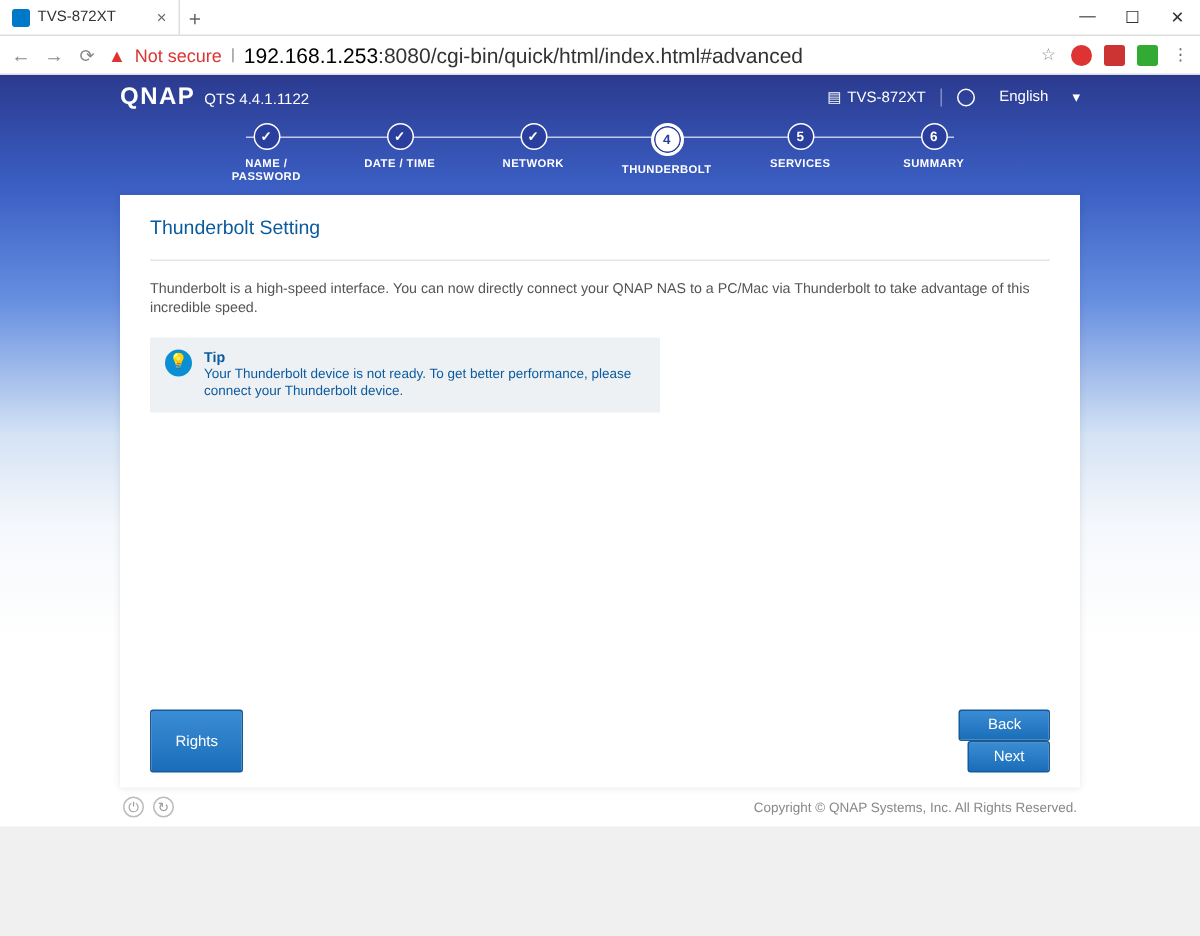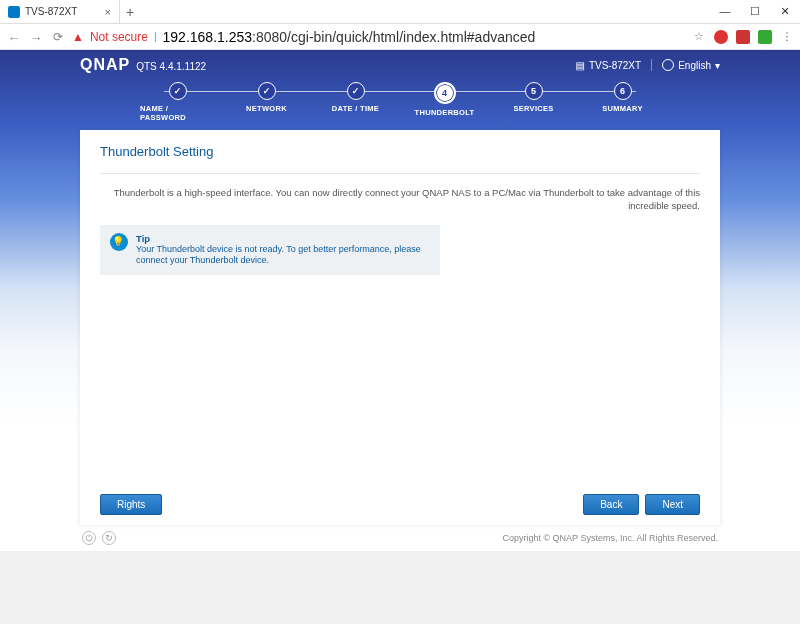--- a/index.html
+++ b/index.html
@@ -26,48 +26,48 @@
 .exticons span { width: 14px; height: 14px; display: inline-block; font-size: 11px; text-align: center; }
 
 
 .page { height: 501px; background: linear-gradient(180deg, #2b3a8f 0%, #3b5fc4 15%, #668fe0 30%, #d5e3f5 48%, #f5f8fc 60%, #ffffff 75%); position: relative; display:flex; flex-direction:column; align-items:center;}
 .header { width: 640px; margin-top: 6px; display: flex; align-items: center; color: #fff; }
 .logo { display: flex; align-items: baseline; gap: 6px; }
 .logo .brand { font-size: 16px; font-weight: bold; letter-spacing: 1px; }
 .logo .ver { font-size: 10px; }
 .header-right { margin-left: auto; display: flex; align-items: center; gap: 10px; font-size: 10px; }
 .device { display:flex; align-items:center; gap:4px;}
-.langsel { display:flex; align-items:center; gap:4px; border-left:1px solid rgba(255,255,255,0.4); padding-left:10px;}
+.langsel { display:flex; gap:16px; border-left:1px solid rgba(255,255,255,0.4); padding-left:10px;}
 .globe { width:12px; height:12px; border:1px solid #fff; border-radius:50%; display:inline-block; position:relative;}
 
 
 .stepper { width: 520px; margin-top: 8px; display: flex; align-items: flex-start; justify-content: space-between; position: relative; }
 .stepper::before { content:''; position:absolute; top:9px; left:24px; right:24px; height:1px; background: rgba(255,255,255,0.7); }
 .step { display:flex; flex-direction:column; align-items:center; width:75px; position:relative; z-index:1;}
 .step .circle { width:18px; height:18px; border-radius:50%; background:#2a3f9d; border:1.5px solid #fff; display:flex; align-items:center; justify-content:center; color:#fff; font-size:9px; font-weight:bold;}
 .step.done .circle::after { content:'✓'; }
 .step.current .circle { width:22px; height:22px; background:#fff; color:#2a3f9d; border:2px solid #fff; box-shadow:0 0 0 1px #2a3f9d inset;}
-.step .lbl { color:#fff; font-size:7.5px; font-weight:bold; margin-top:4px; line-height:1.2; letter-spacing:0.3px;}
+.step .lbl { color:#fff; font-size:7.5px; font-weight:bold; margin-top:4px; text-align:center; line-height:1.2; letter-spacing:0.3px;}
 
 
 .panel { width: 640px; background:#fff; margin-top: 8px; flex:1; box-shadow: 0 0 5px rgba(0,0,0,0.1); display:flex; flex-direction:column; padding: 14px 20px 10px; }
 .panel h2 { font-size:13px; color:#0a5a9e; font-weight:normal; padding-bottom:14px; border-bottom:1px solid #e5e5e5;}
-.desc { font-size:9.5px; color:#555; margin-top:12px; line-height:1.4;text-align:right;}
+.desc { font-size:9.5px; color:#555; margin-top:12px; line-height:1.4;}
 .cstatus { font-size:9.5px; color:#555; margin-top:8px; margin-left:60px;}
 .cstatus .val { color:#aaa; margin-left:6px;}
 .brokenimg { display:inline-block; width:12px; height:12px; border:1px solid #bbb; position:absolute; margin-left:180px; margin-top:-12px;}
 .brokenimg::before{content:'';width:0;height:0;border-left:4px solid transparent;border-right:4px solid transparent;border-bottom:5px solid #888;position:absolute;bottom:1px;left:2px;}
 .tipbox { background:#eef1f4; padding:8px 10px; margin-top:12px; display:flex; gap:8px; width:340px;}
 .tipicon { width:18px; height:18px; background:#0a8fd4; border-radius:50%; color:#fff; text-align:center; line-height:18px; font-size:10px; flex-shrink:0;}
 .tiptxt .th { font-size:9.5px; font-weight:bold; color:#0a5a9e;}
 .tiptxt .tb { font-size:9px; color:#0a5a9e; line-height:1.3;}
 .btnrow { margin-top:auto; display:flex; }
 .btn { background: linear-gradient(#3a8cd4,#1a6db8); color:#fff; border:1px solid #155a9a; padding:4px 16px; font-size:10px; cursor:pointer; border-radius:2px;}
 .btn + .btn { margin-left:6px;}
-.right { margin-left:auto; display:flex;}
+.right { margin-left:auto; display:flex;flex-direction:column;}
 
 .footer { width:640px; display:flex; align-items:center; padding:6px 2px; font-size:9px; color:#888;}
 .footicons { display:flex; gap:6px;}
 .footicons span { width:14px; height:14px; border:1px solid #bbb; border-radius:50%; text-align:center; line-height:12px; color:#999; font-size:9px;}
 .copy { margin-left:auto;}
 </style>
 </head>
 <body>
 
 <div class="titlebar">
@@ -120,25 +120,25 @@
   </div>
 
   <div class="stepper">
     <div class="step done">
         <span class="circle"></span>
         <span class="lbl">NAME /
 PASSWORD</span>
       </div>
     <div class="step done">
         <span class="circle"></span>
-        <span class="lbl">NETWORK</span>
+        <span class="lbl">DATE / TIME</span>
       </div>
     <div class="step done">
         <span class="circle"></span>
-        <span class="lbl">DATE / TIME</span>
+        <span class="lbl">NETWORK</span>
       </div>
     <div class="step current">
         <span class="circle">4</span>
         <span class="lbl">THUNDERBOLT</span>
       </div>
     <div class="step">
         <span class="circle">5</span>
         <span class="lbl">SERVICES</span>
       </div>
     <div class="step">

